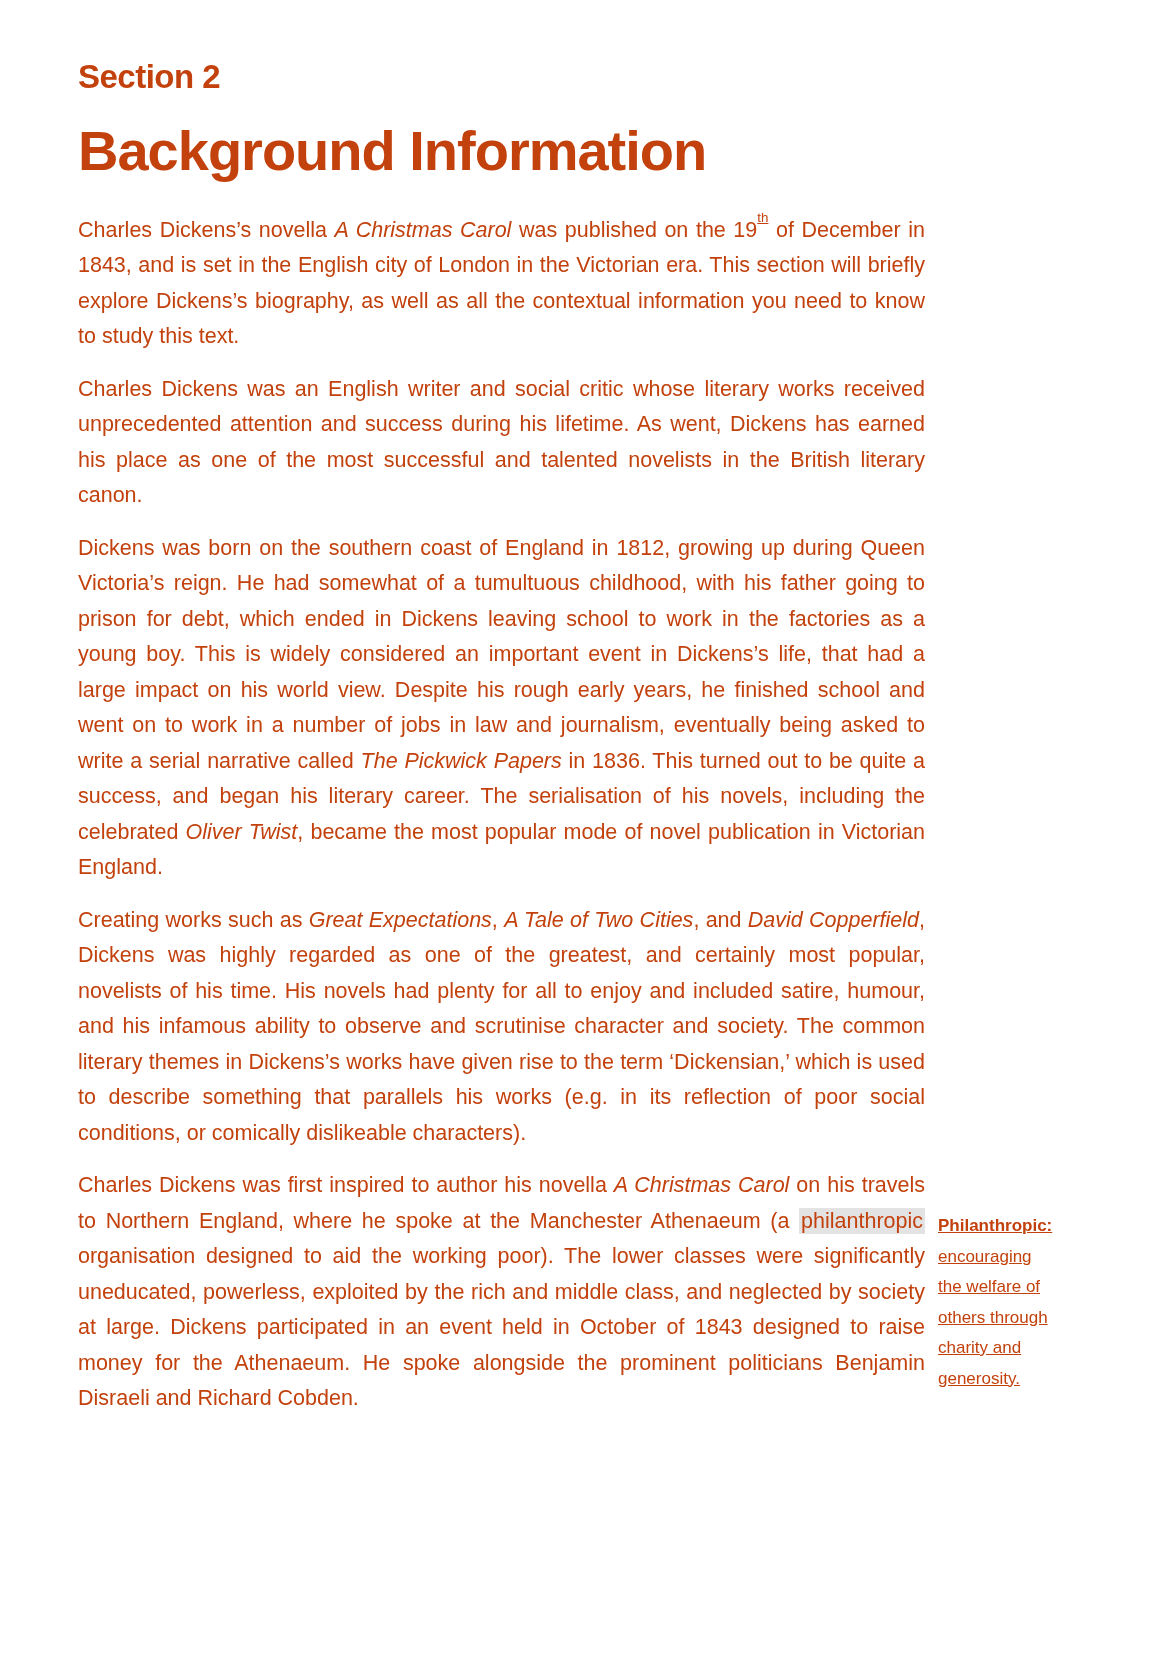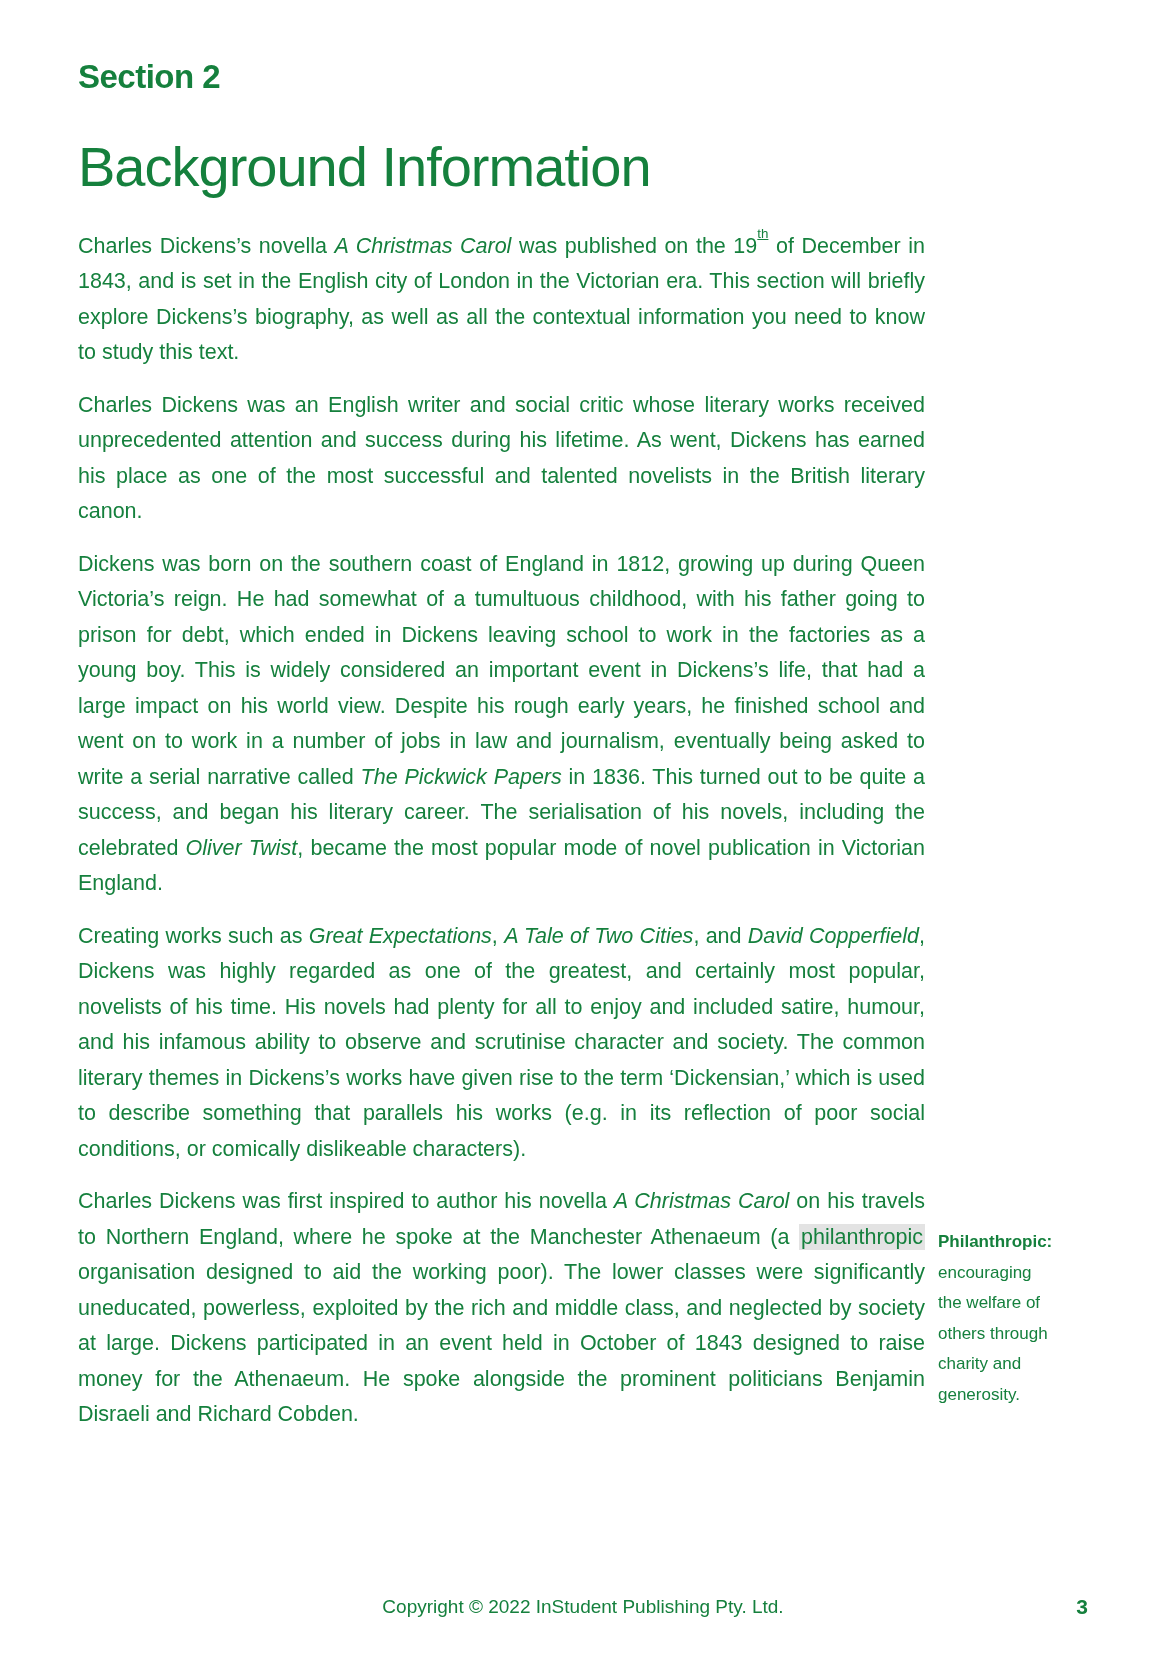--- a/index.html
+++ b/index.html
@@ -1,38 +1,38 @@
 <!DOCTYPE html>
 <html><head>
 <meta charset="utf-8">
 <style>
   html, body { margin: 0; padding: 0; background: #ffffff; }
   .page {
     position: relative;
     width: 1166px;
     height: 1654px;
     background: #ffffff;
-    color: #15803d;
+    color: #c2410c;
     font-family: "Liberation Sans", sans-serif;
     box-sizing: border-box;
     padding: 58px 0 0 78px;
     overflow: hidden;
   }
   .content { width: 847px; }
 
   .section-label {
     font-size: 33px;
     font-weight: bold;
     line-height: 1.15;
     letter-spacing: -0.5px;
   }
   .main-title {
-    margin: 40px 0 0 0;
+    margin: 24px 0 0 0;
     font-size: 56px;
-    font-weight: normal;
+    font-weight: bold;
     line-height: 1.1;
     letter-spacing: -1px;
   }
 
   p.body-text {
     font-size: 21.5px;
     line-height: 35.5px;
     text-align: justify;
     margin: 0 0 17px 0;
   }
@@ -63,20 +63,21 @@
 
   .why-row { position: relative; }
   .margin-note {
     position: absolute;
     left: 860px;
     top: 43px;
     width: 120px;
     font-size: 17px;
     line-height: 30.5px;
     text-align: left;
+    text-decoration: underline;
   }
   .margin-note .term { font-weight: bold; }
 
   .page-footer {
     position: absolute;
     left: 0;
     right: 0;
     bottom: 34px;
     height: 26px;
   }
@@ -120,18 +121,14 @@
 
 
     <div class="why-row">
       <p class="body-text"><span>Charles Dickens was first inspired to author his novella </span><span class="it">A Christmas Carol</span><span> on his travels to Northern England, where he spoke at the Manchester Athenaeum (a </span><span class="hl">philanthropic</span><span> organisation designed to aid the working poor). The lower classes were significantly uneducated, powerless, exploited by the rich and middle class, and neglected by society at large. Dickens participated in an event held in October of 1843 designed to raise money for the Athenaeum. He spoke alongside the prominent politicians Benjamin Disraeli and Richard Cobden.</span></p>
 
       <aside class="margin-note"><span class="term">Philanthropic:</span> <span>encouraging the welfare of others through charity and generosity.</span></aside>
     </div>
 
   </main>
 
-  <footer class="page-footer">
-    <div class="copyright">Copyright © 2022 InStudent Publishing Pty. Ltd.</div>
-    <div class="page-number">3</div>
-  </footer>
 
 </div>
 
 </body></html>

